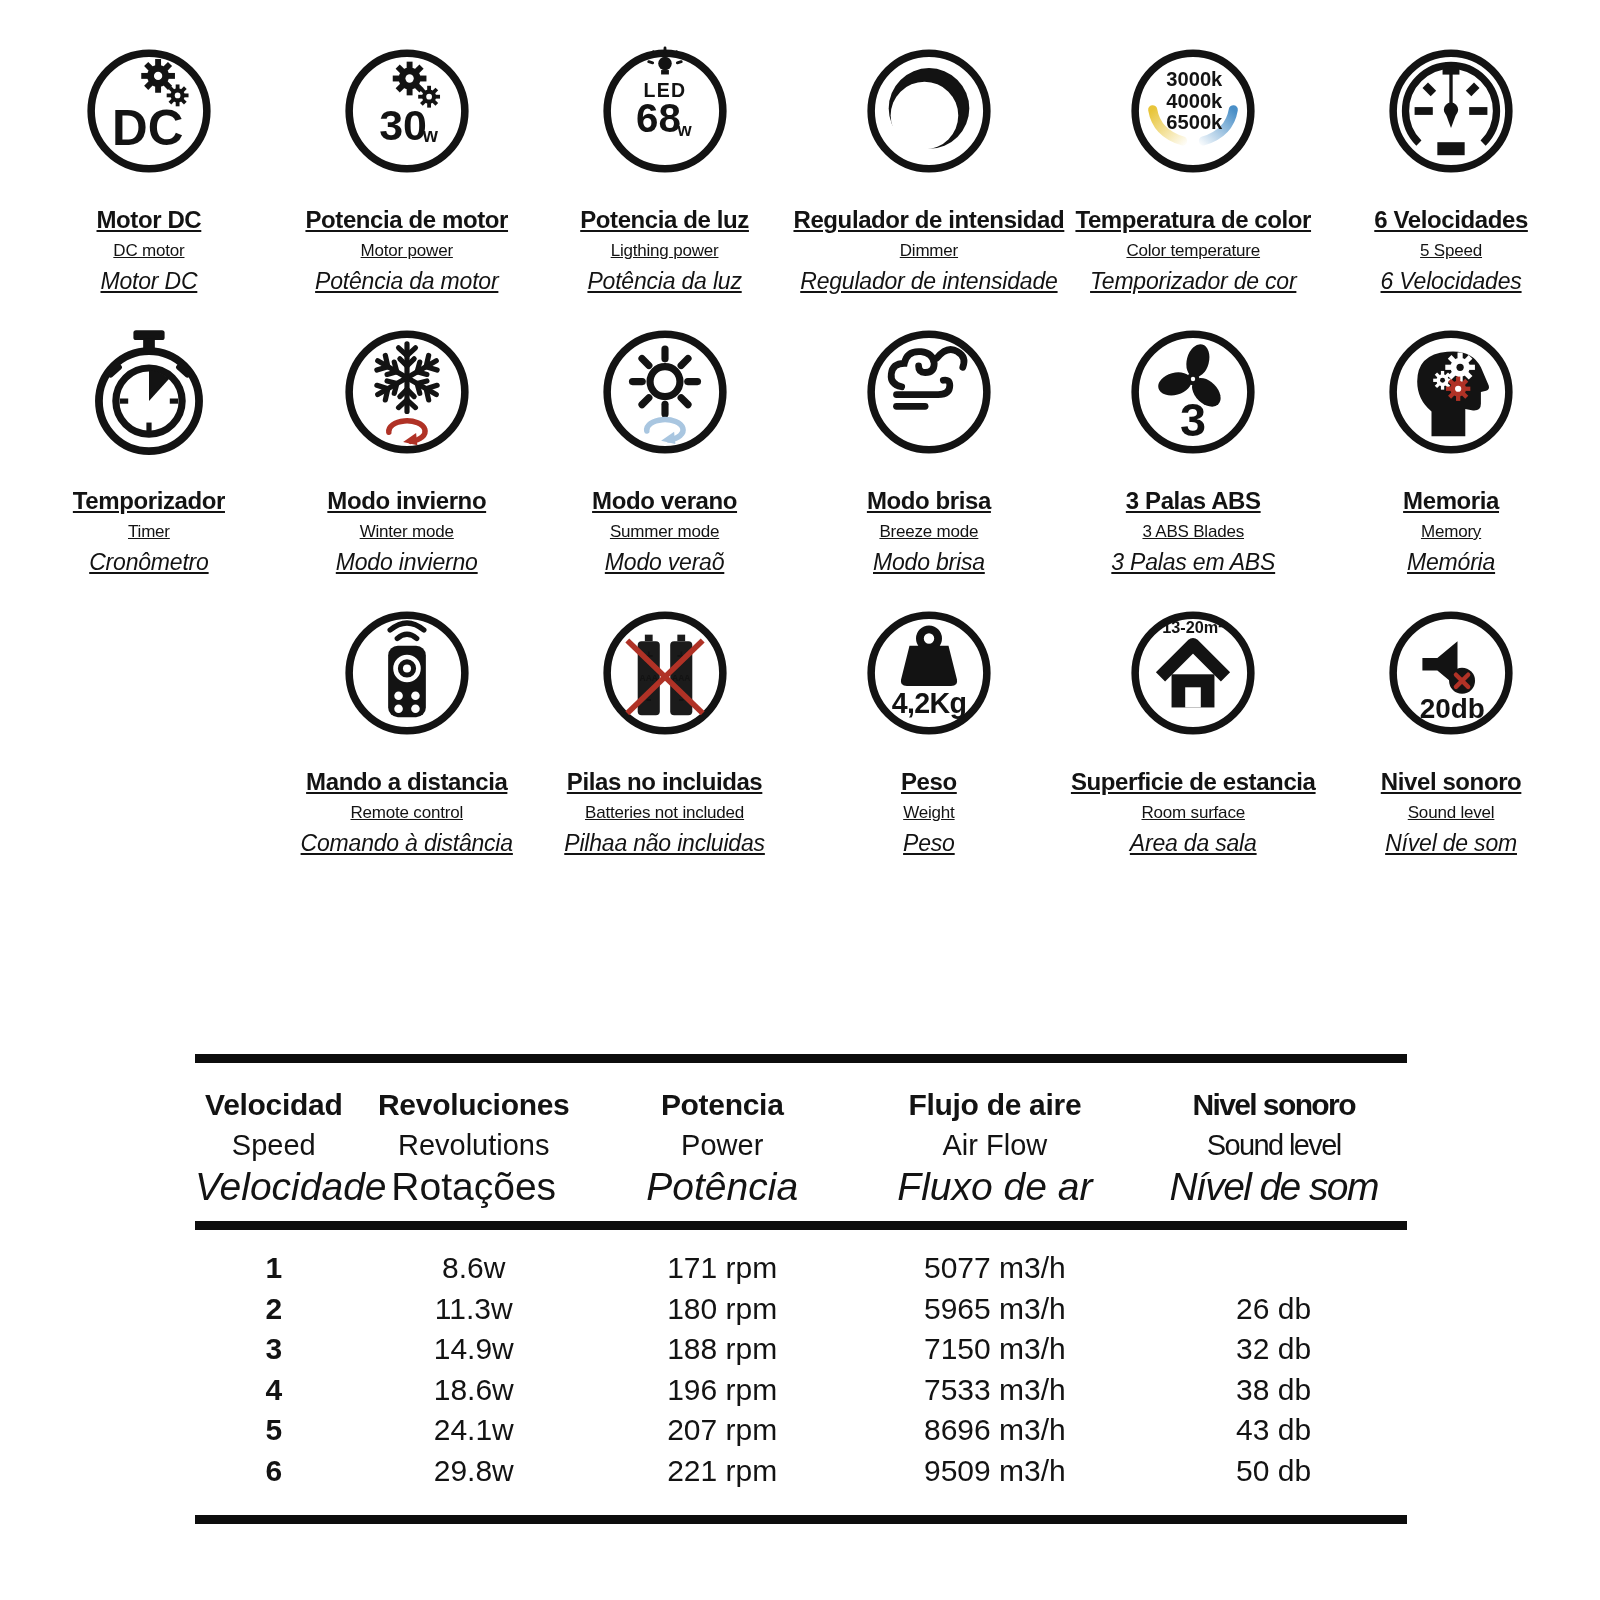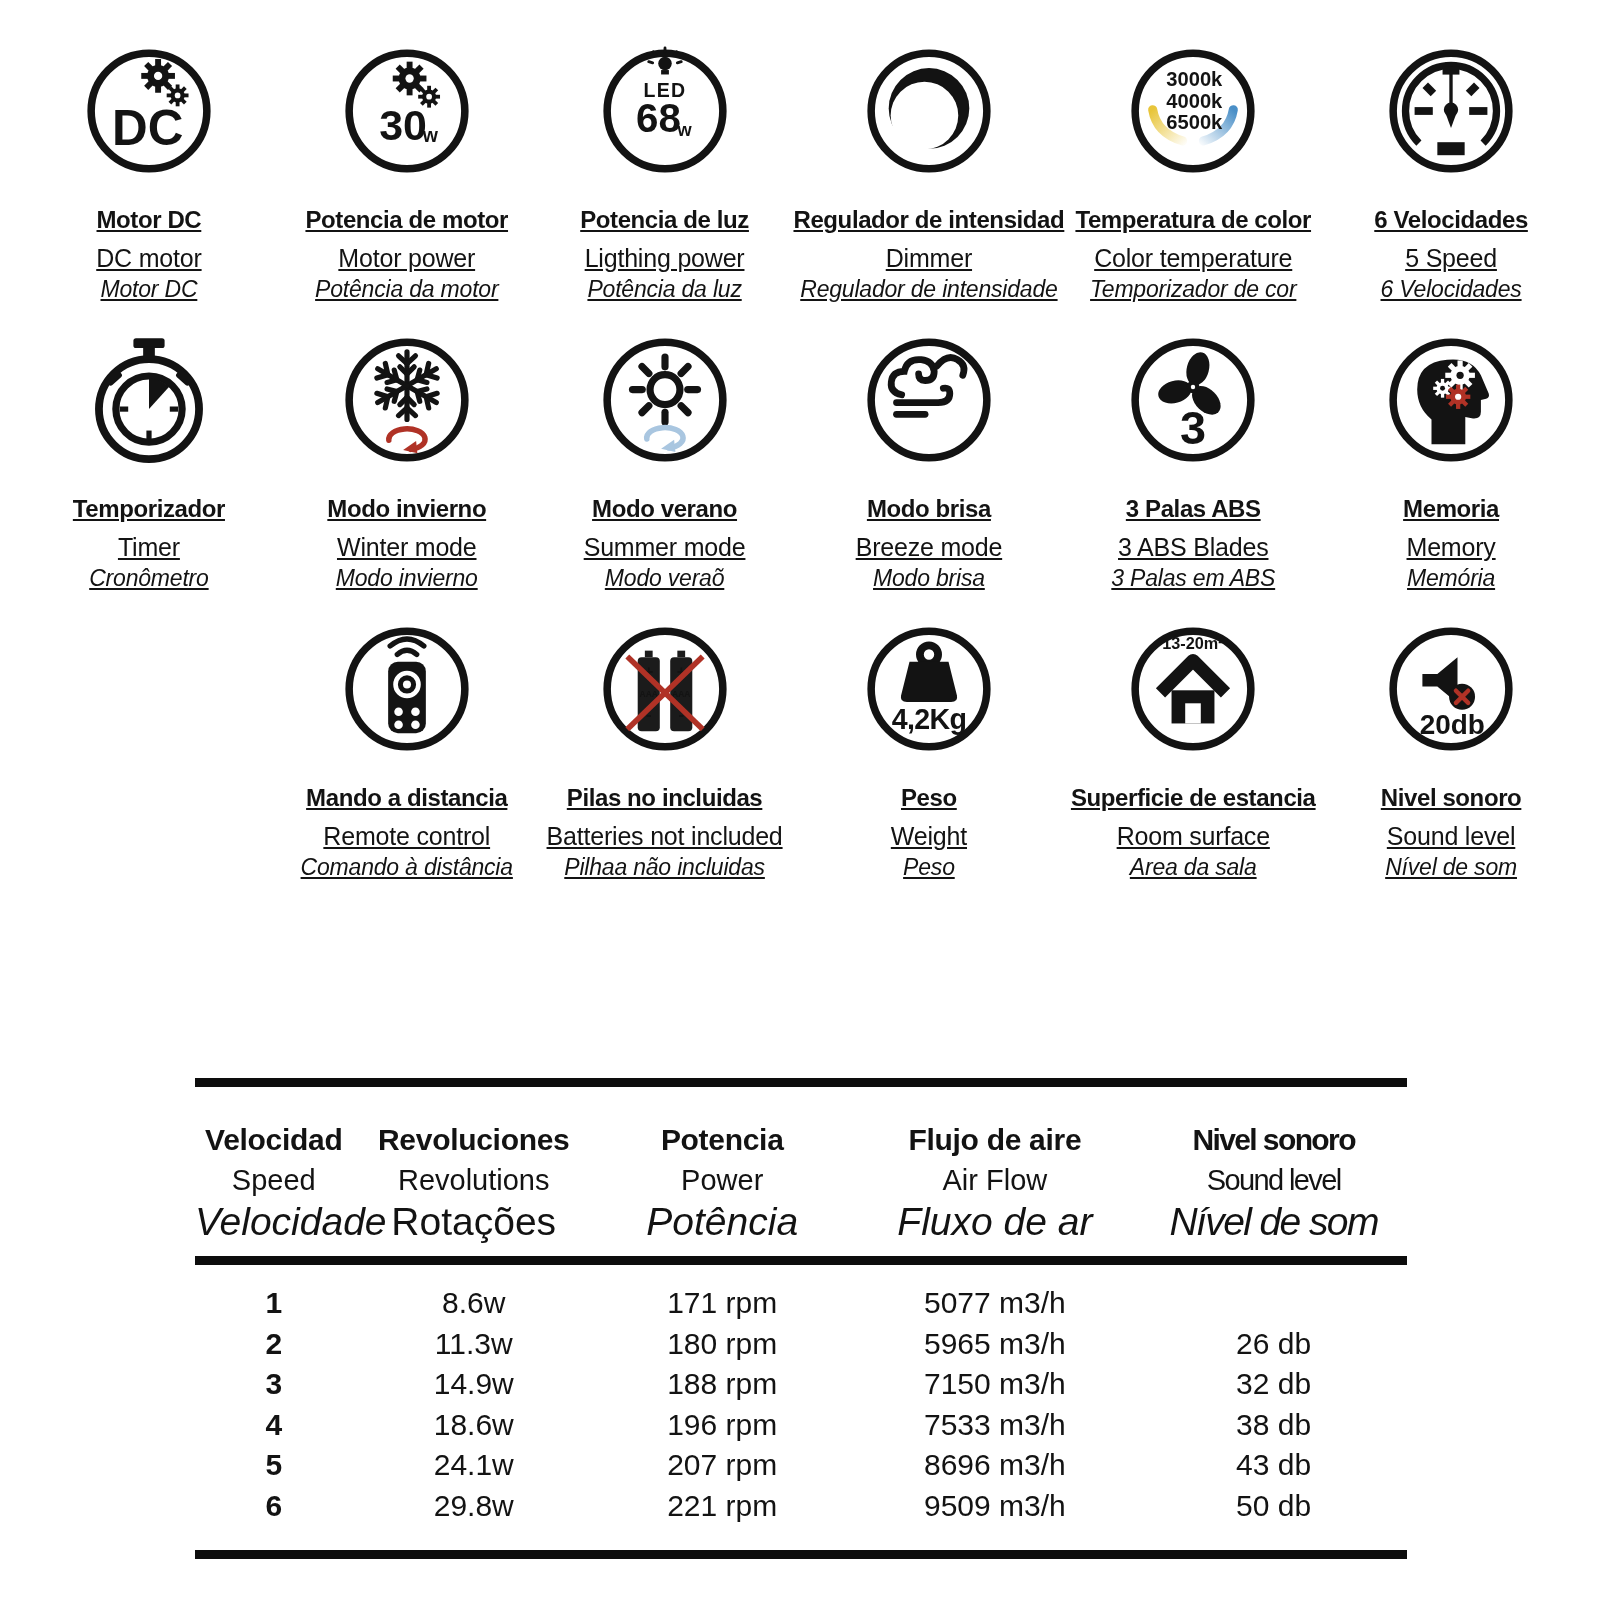--- a/index.html
+++ b/index.html
@@ -9,31 +9,31 @@
   }
   .features{
     display:grid;grid-template-columns:repeat(6,1fr);
     width:1560px;margin:46px auto 0;row-gap:30px;
   }
   .cell{display:flex;flex-direction:column;align-items:center;gap:16px;}
   .ic{width:130px;height:130px;display:block;}
   .ring{fill:none;stroke:#131313;stroke-width:5.8;}
   .lbl{margin-top:12px;text-align:center;line-height:31px;white-space:nowrap;text-decoration:underline;}
   .l1{font-weight:700;font-size:24px;letter-spacing:-0.4px;}
-  .l2{font-size:25px;letter-spacing:-0.2px;margin-top:8px;}
+  .l2{font-size:17px;letter-spacing:-0.2px;}
   .l3{font-size:23px;font-style:italic;letter-spacing:-0.2px;}
   svg text{font-family:"Liberation Sans",sans-serif;fill:#131313;text-anchor:middle;font-weight:700;}
   
   .spec{
     width:1212px;margin:195px 0 0 195px;
     border-top:9px solid #0d0d0d;border-bottom:9px solid #0d0d0d;
   }
   .thead{
     display:grid;grid-template-columns:13% 20% 21% 24% 22%;
-    padding:32px 0 14px;border-bottom:9px solid #0d0d0d;
+    padding:21px 0 14px;border-bottom:9px solid #0d0d0d;
     text-align:center;line-height:41px;
   }
   .th1{font-weight:700;font-size:30px;letter-spacing:-0.3px;}
   .th2{font-size:29px;}
   .th3{font-size:39px;font-style:italic;}
   .up{font-style:normal;}
   .cond{letter-spacing:-1.6px;}
   .tbody{padding:18px 0 24px;}
   .trow{
     display:grid;grid-template-columns:13% 20% 21% 24% 22%;

